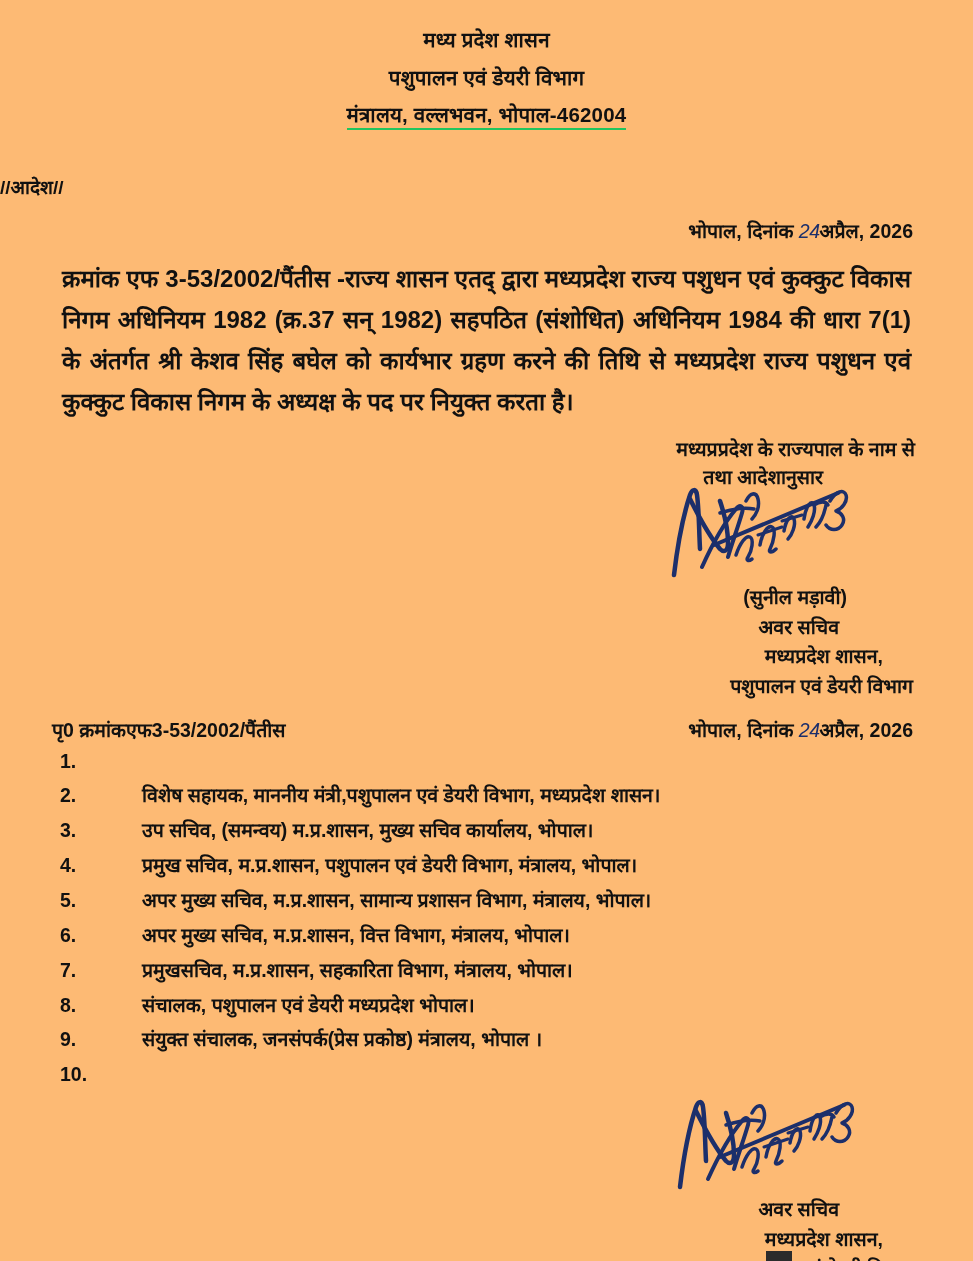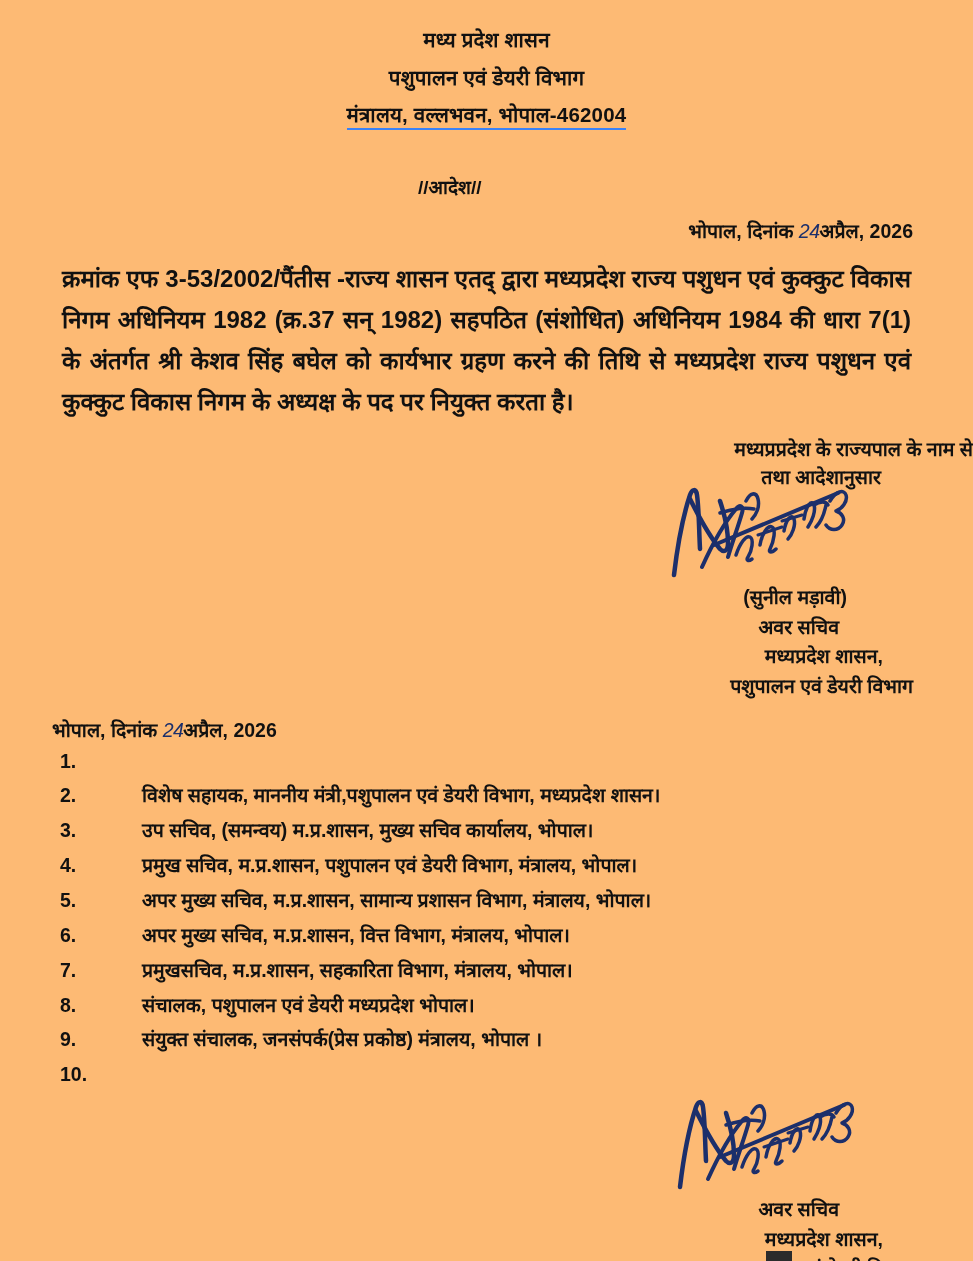--- a/index.html
+++ b/index.html
@@ -30,29 +30,28 @@
   .letterhead .lh-line {
     font-size: 20.5px;
     font-weight: 700;
     letter-spacing: 0.2px;
     line-height: 1.0;
     margin-bottom: 17px;
     color: #111;
   }
   .letterhead .lh-line.underlined {
     display: inline-block;
-    border-bottom: 2px solid #3b82f6;
+    border-bottom: 2px solid #22c55e;
     padding-bottom: 2px;
     margin-bottom: 0;
   }
 
   
   .order-title-row {
     margin-top: 44px;
-    padding-left: 418px;
     font-size: 19px;
     font-weight: 700;
     color: #111;
   }
   .date-row {
     margin-top: 17px;
     padding-right: 60px;
     text-align: right;
     font-size: 19.5px;
     font-weight: 700;
@@ -73,20 +72,21 @@
     font-weight: 700;
     line-height: 1.72;
     text-align: justify;
     text-justify: inter-word;
     color: #111;
   }
 
   
   .authority {
     margin-top: 12px;
+    padding-right: 58px;
     text-align: right;
     font-size: 19.5px;
     font-weight: 700;
     line-height: 1.45;
     color: #111;
   }
   .authority .ln2 {
     padding-right: 92px;
   }
 
@@ -211,20 +211,21 @@
   </div>
 
   <div class="signatory">
     <div class="name">(सुनील मड़ावी)</div>
     <div class="desig">अवर सचिव</div>
     <div class="govt">मध्यप्रदेश शासन,</div>
     <div class="dept">पशुपालन एवं डेयरी विभाग</div>
   </div>
 
   <div class="endorse">
+    <span>पृ0 क्रमांकएफ3-53/2002/पैंतीस</span>
     <span><span>भोपाल, दिनांक </span><span class="ink">24</span><span>अप्रैल, 2026</span></span>
   </div>
 
   <ol class="dist-list">
     <li>
         <span class="num">1.</span>
       </li>
     <li>
         <span class="num">2.</span>
         <span class="txt">विशेष सहायक, माननीय मंत्री,पशुपालन एवं डेयरी विभाग, मध्यप्रदेश शासन।</span>

